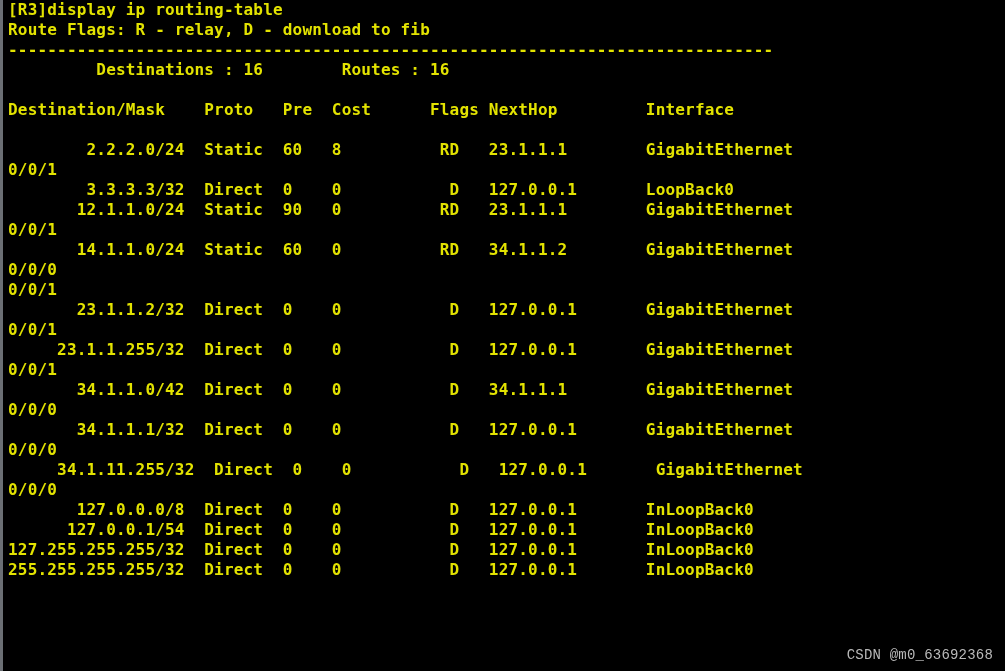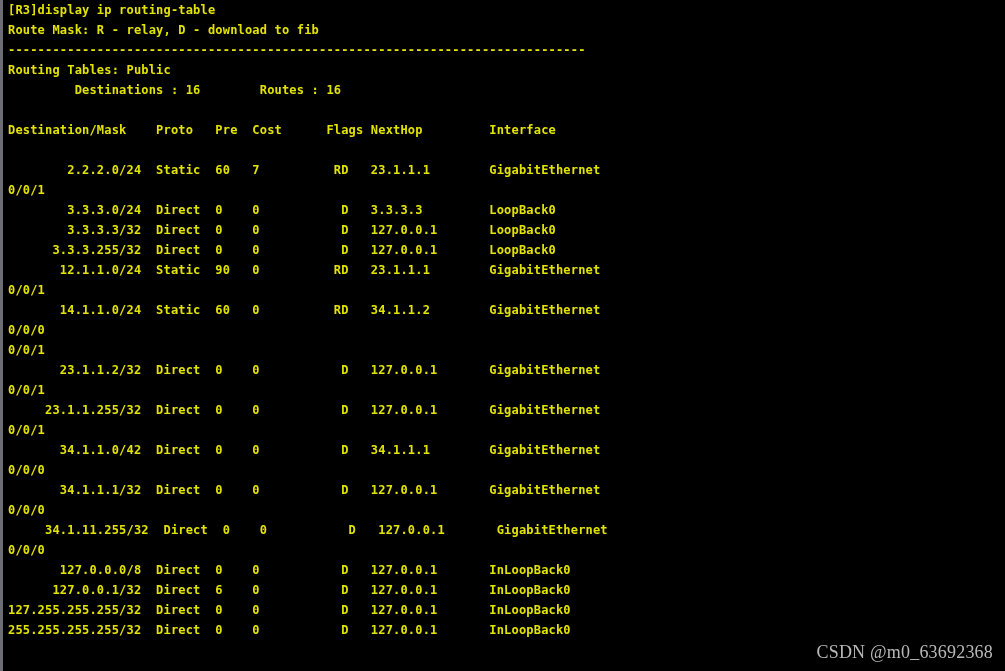--- a/index.html
+++ b/index.html
@@ -23,77 +23,74 @@
     left: 5px;
     top: 0px;
     width: 995px;
   }
   .line {
     display: block;
     height: 20px;
     line-height: 20px;
     white-space: pre;
     font-family: "DejaVu Sans Mono", "Liberation Mono", monospace;
-    font-size: 12px;
+    font-size: 16px;
     font-weight: bold;
     letter-spacing: 0.18px;
     color: #e3e300;
   }
   .line.blank {
     color: transparent;
   }
   .sep {
     color: #e3e300;
   }
   #watermark {
     position: absolute;
     right: 12px;
     bottom: 8px;
-    font-family: Liberation Serif, serif;
-    font-size: 18px;
+    font-family: Liberation Mono, monospace;
+    font-size: 14px;
     font-weight: normal;
     color: #b9b9b9;
     letter-spacing: 0.2px;
     white-space: pre;
     margin-left: 15px;
   }
 </style>
 </head>
 <body>
 
 <div id="terminal">
   <div id="screen">
     <span class="line">[R3]display ip routing-table</span>
-    <span class="line">Route Mask: R - relay, D - download to fib</span>
+    <span class="line">Route Flags: R - relay, D - download to fib</span>
     <span class="line sep">------------------------------------------------------------------------------</span>
-    <span class="line">Routing Tables: Public</span>
     <span class="line">         Destinations : 16        Routes : 16</span>
     <span class="line blank"></span>
     <span class="line">Destination/Mask    Proto   Pre  Cost      Flags NextHop         Interface</span>
     <span class="line blank"></span>
-    <span class="line">        2.2.2.0/24  Static  60   7          RD   23.1.1.1        GigabitEthernet</span>
+    <span class="line">        2.2.2.0/24  Static  60   8          RD   23.1.1.1        GigabitEthernet</span>
     <span class="line">0/0/1</span>
-    <span class="line">        3.3.3.0/24  Direct  0    0           D   3.3.3.3         LoopBack0</span>
     <span class="line">        3.3.3.3/32  Direct  0    0           D   127.0.0.1       LoopBack0</span>
-    <span class="line">      3.3.3.255/32  Direct  0    0           D   127.0.0.1       LoopBack0</span>
     <span class="line">       12.1.1.0/24  Static  90   0          RD   23.1.1.1        GigabitEthernet</span>
     <span class="line">0/0/1</span>
     <span class="line">       14.1.1.0/24  Static  60   0          RD   34.1.1.2        GigabitEthernet</span>
     <span class="line">0/0/0</span>
     <span class="line">0/0/1</span>
     <span class="line">       23.1.1.2/32  Direct  0    0           D   127.0.0.1       GigabitEthernet</span>
     <span class="line">0/0/1</span>
     <span class="line">     23.1.1.255/32  Direct  0    0           D   127.0.0.1       GigabitEthernet</span>
     <span class="line">0/0/1</span>
     <span class="line">       34.1.1.0/42  Direct  0    0           D   34.1.1.1        GigabitEthernet</span>
     <span class="line">0/0/0</span>
     <span class="line">       34.1.1.1/32  Direct  0    0           D   127.0.0.1       GigabitEthernet</span>
     <span class="line">0/0/0</span>
     <span class="line">     34.1.11.255/32  Direct  0    0           D   127.0.0.1       GigabitEthernet</span>
     <span class="line">0/0/0</span>
     <span class="line">       127.0.0.0/8  Direct  0    0           D   127.0.0.1       InLoopBack0</span>
-    <span class="line">      127.0.0.1/32  Direct  6    0           D   127.0.0.1       InLoopBack0</span>
+    <span class="line">      127.0.0.1/54  Direct  0    0           D   127.0.0.1       InLoopBack0</span>
     <span class="line">127.255.255.255/32  Direct  0    0           D   127.0.0.1       InLoopBack0</span>
     <span class="line">255.255.255.255/32  Direct  0    0           D   127.0.0.1       InLoopBack0</span>
   </div>
 
   <div id="watermark">CSDN @m0_63692368</div>
 </div>
 
 </body></html>

